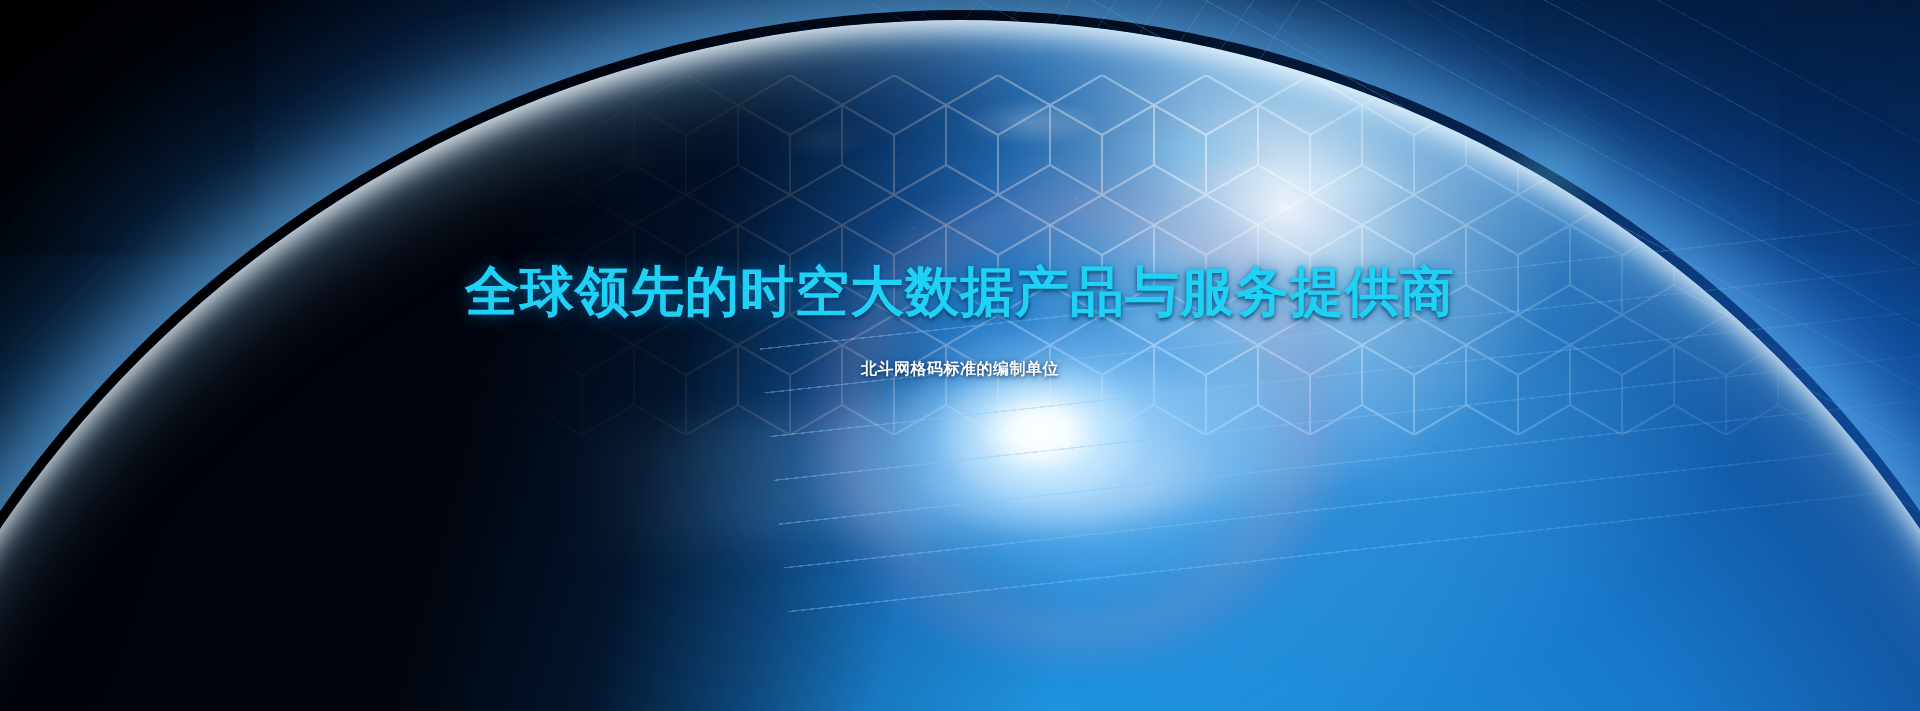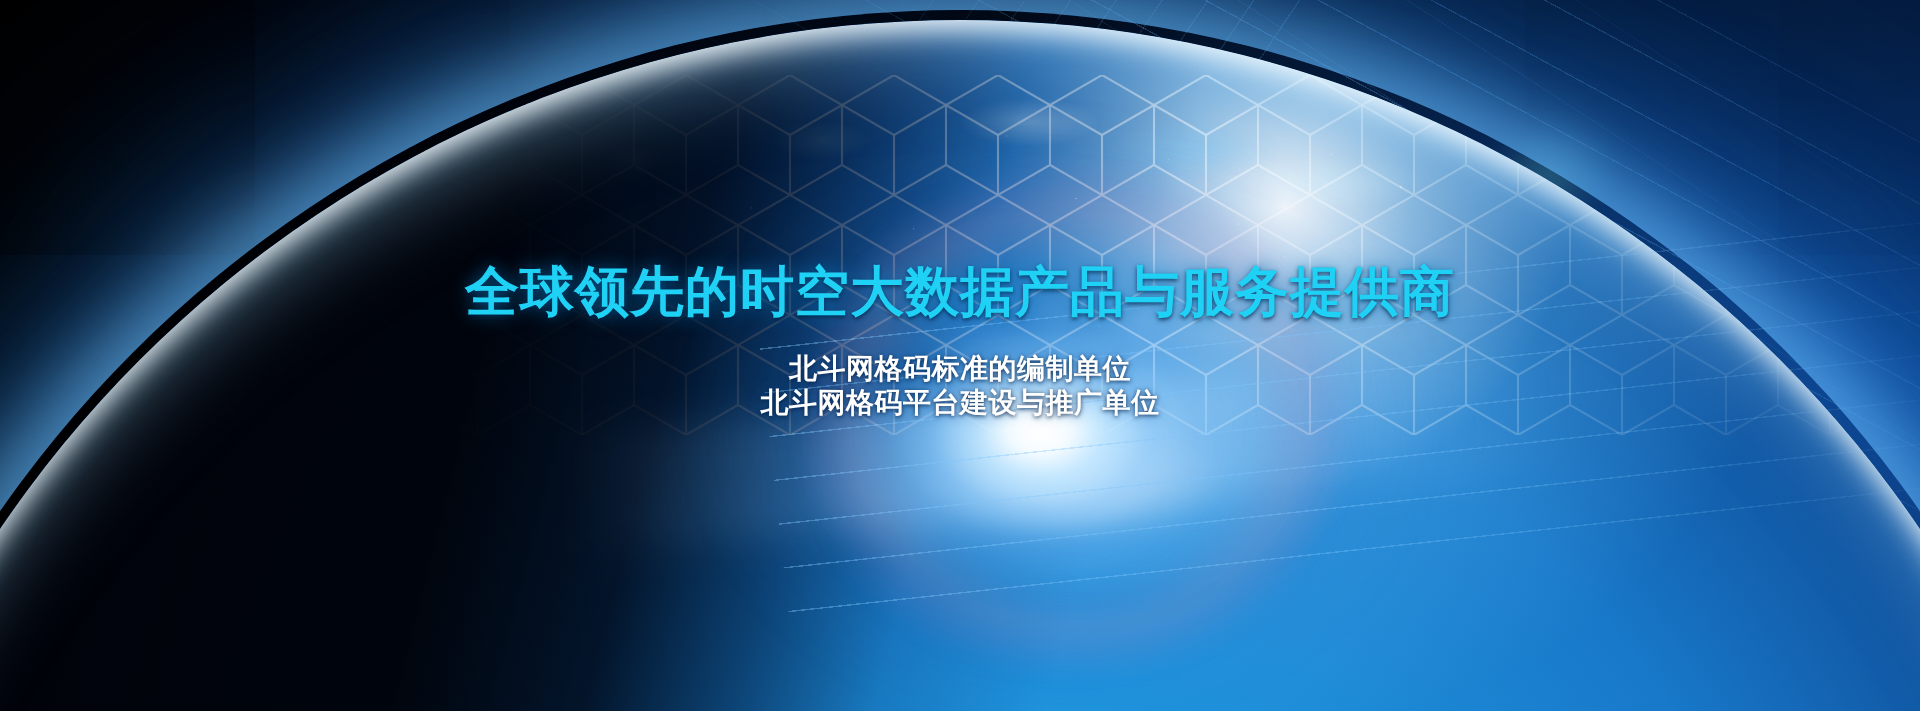--- a/index.html
+++ b/index.html
@@ -265,21 +265,21 @@
   #subtitle{
     position:absolute;
     left:50%;top:352px;
     transform:translateX(-50%);
     text-align:center;
     pointer-events:auto;
   }
   #subtitle .sub-line{
     display:block;
     white-space:nowrap;
-    font-size:28px;
+    font-size:16px;
     font-weight:bold;
     color:#ffffff;
     line-height:34px;
     letter-spacing:0.5px;
     text-shadow:0 1px 4px rgba(0,25,60,0.85), 0 0 12px rgba(20,90,170,0.5);
   }
 </style>
 </head>
 <body>
 
@@ -339,17 +339,16 @@
   <div class="flare-ring"></div>
   <div class="flare-halo"></div>
   <div class="flare-core"></div>
   <div class="rays-right"></div>
 
   <div id="text-block">
     <div id="headline">全球领先的时空大数据产品与服务提供商</div>
 
     <div id="subtitle">
       <span class="sub-line">北斗网格码标准的编制单位</span>
-      <span class="sub-line">北斗网格码平台建设与推广单位</span>
     </div>
   </div>
 
 </div>
 
 </body></html>

